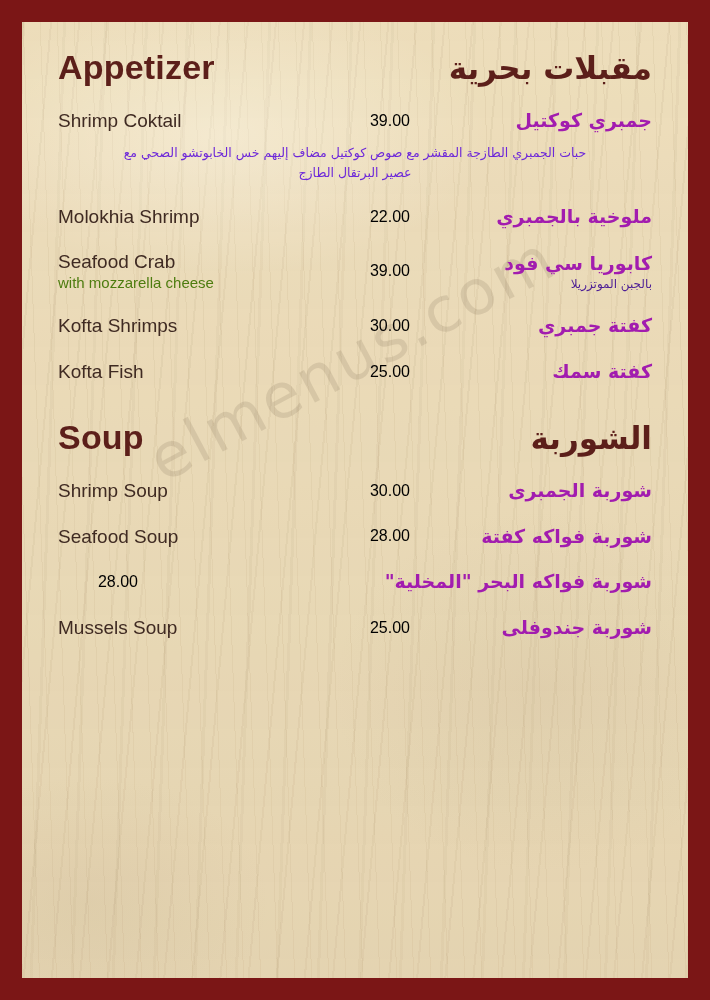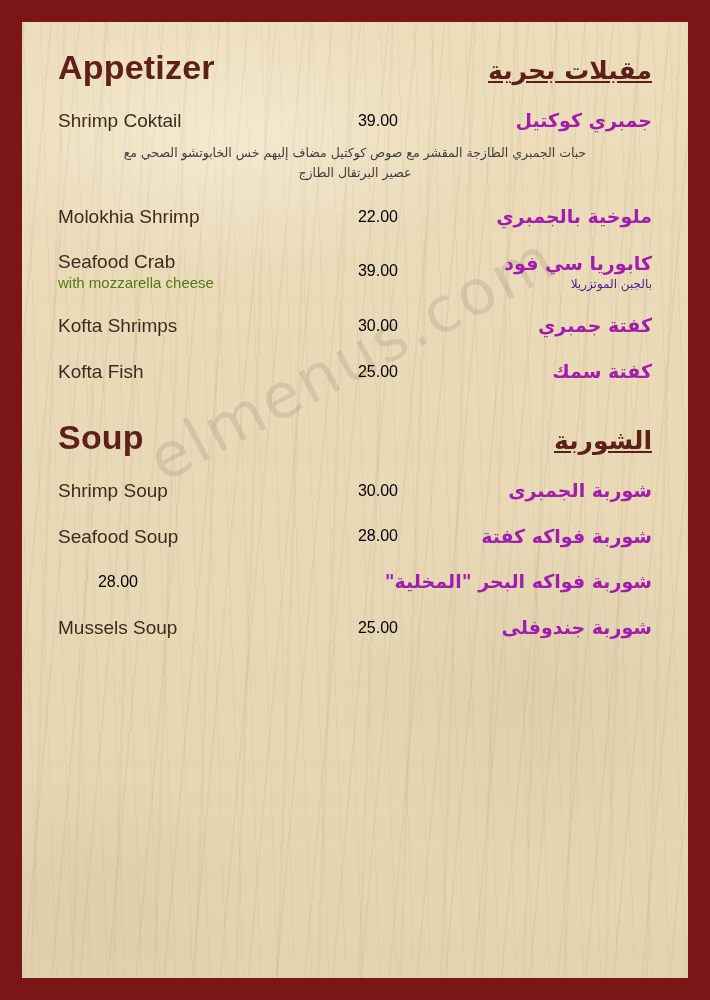--- a/index.html
+++ b/index.html
@@ -72,34 +72,34 @@
     align-items: baseline;
     justify-content: space-between;
   }
   .section-head .en {
     font-size: 34px;
     font-weight: bold;
     color: #5c1f1a;
     letter-spacing: 0.2px;
   }
   .section-head .ar {
-    font-size: 25px;
+    font-size: 31px;
     font-weight: bold;
     color: #5c1f1a;
     direction: rtl;
     font-family: "DejaVu Sans", sans-serif;
-    text-decoration: underline;
   }
 
   .items { margin-top: 6px; }
 
   .row {
     display: flex;
     align-items: center;
     margin-top: 22px;
+    gap: 12px;
   }
   .row .col-en {
     width: 260px;
     flex: 0 0 260px;
   }
   .row .col-price {
     width: 120px;
     flex: 0 0 120px;
     text-align: center;
   }
@@ -130,21 +130,21 @@
     font-size: 12px;
     color: #4c1d95;
     margin-top: 2px;
     font-family: "DejaVu Sans", sans-serif;
   }
   .desc-ar {
     margin: 10px 0 0 0;
     text-align: center;
     direction: rtl;
     font-size: 12.5px;
-    color: #404040;
+    color: #6d28d9;
     line-height: 1.6;
     padding: 0 60px;
     font-family: "DejaVu Sans", sans-serif;
   }
   .spacer-soup { height: 34px; }
 </style>
 </head>
 <body>
 
 <div id="menu-page">

